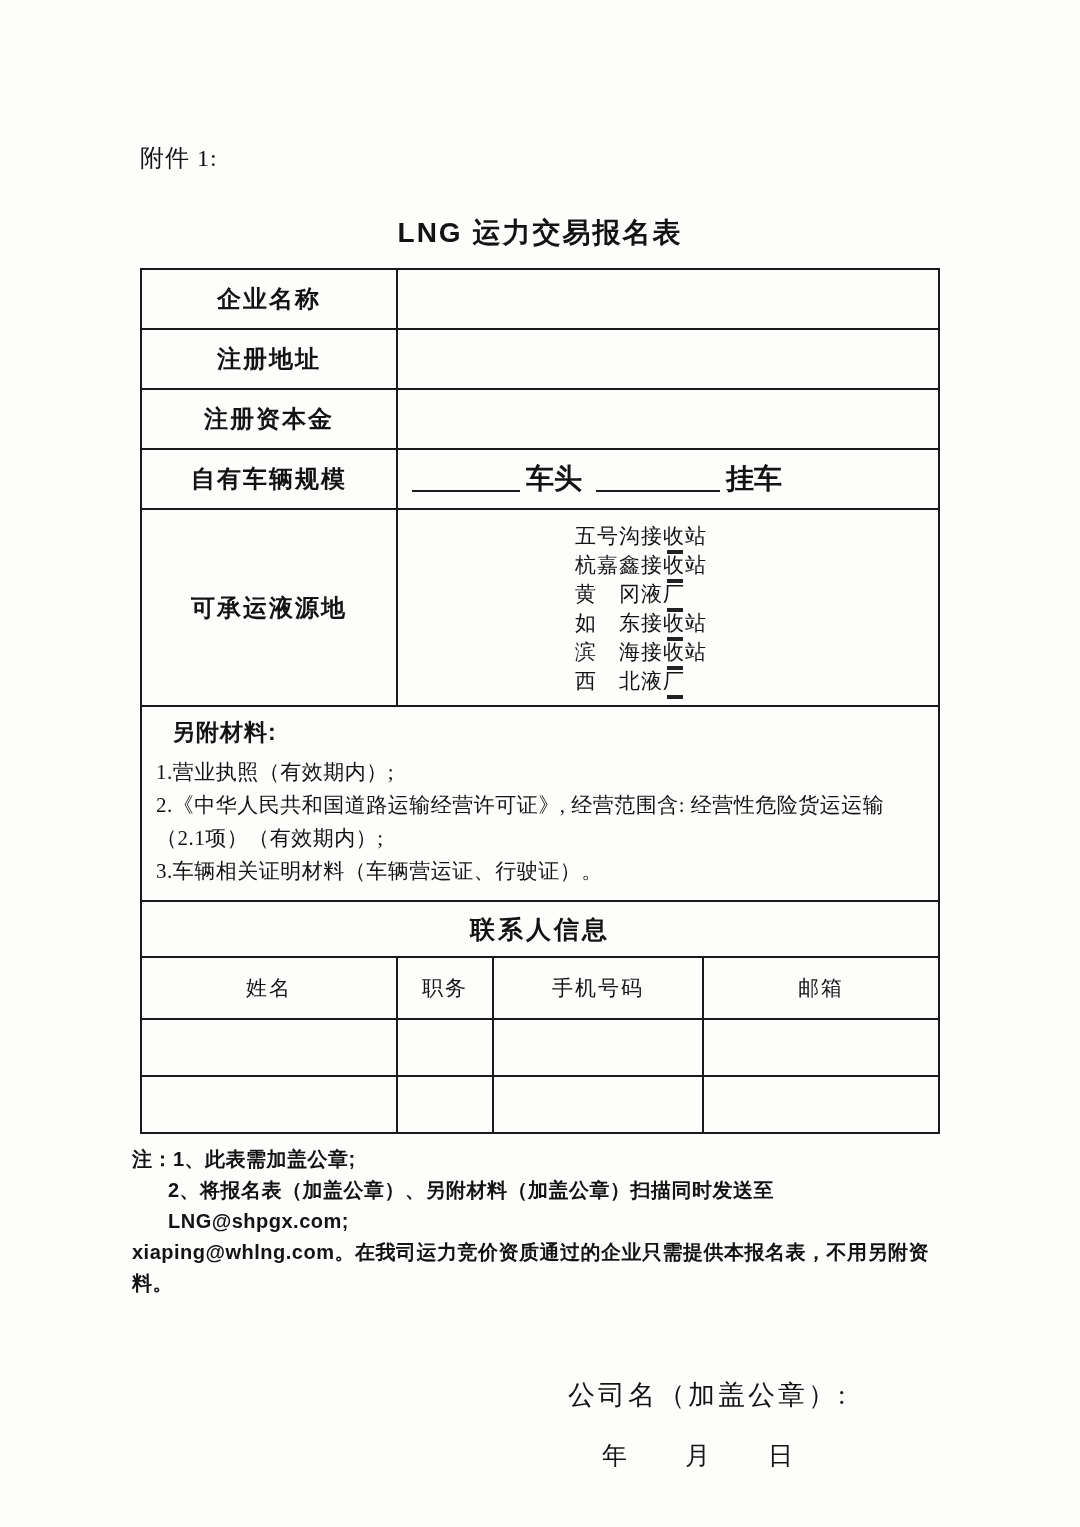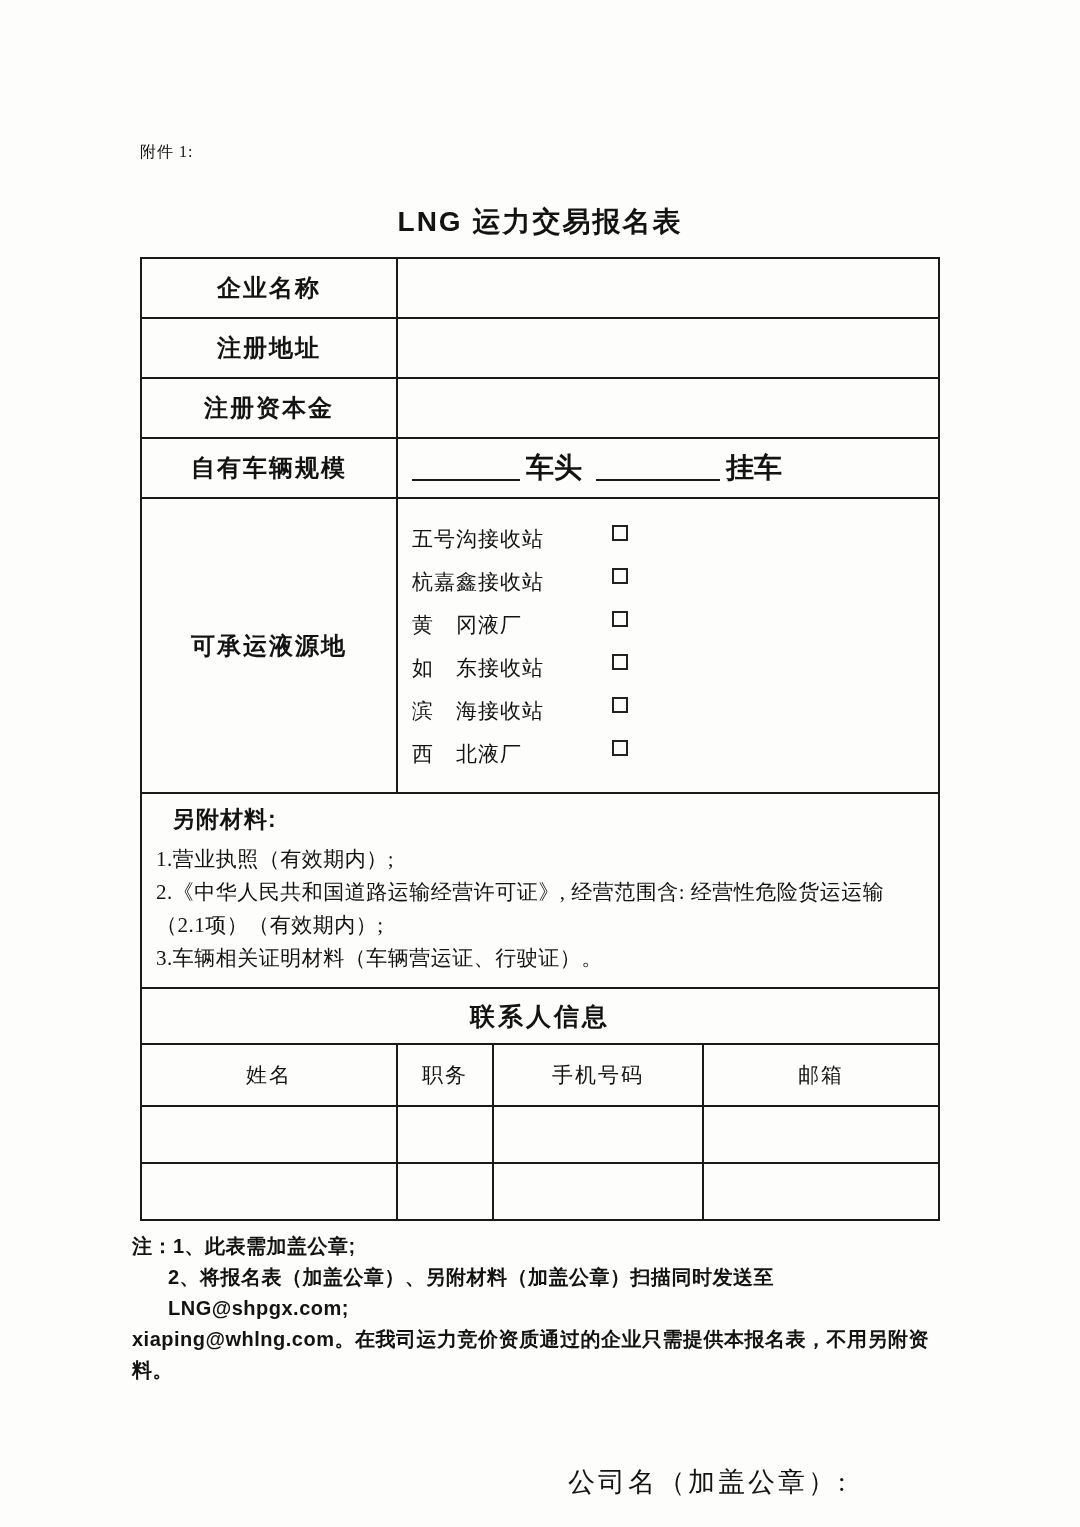--- a/index.html
+++ b/index.html
@@ -10,21 +10,21 @@
     margin:0 auto;
     background:#fdfdfc;
     font-family:"Liberation Serif", serif;
     color:#131313;
     overflow:hidden;
   }
   .content { position:absolute; left:140px; top:0; width:800px; }
 
   .attachment-label {
     margin-top:142px;
-    font-size:16px;
+    font-size:24px;
     letter-spacing:1px;
   }
   .doc-title {
     margin-top:40px;
     text-align:center;
     font-family:"Liberation Sans", sans-serif;
     font-weight:700;
     font-size:28px;
     letter-spacing:2px;
   }
@@ -56,21 +56,21 @@
   .blank-line {
     display:inline-block;
     border-bottom:2px solid #1a1a1a;
     height:26px;
   }
   .blank-1 { width:108px; margin-right:6px; }
   .blank-2 { width:124px; margin-left:14px; margin-right:6px; }
 
   
   .src-val { padding:9px 0 9px 14px; }
-  .src-row { display:flex; height:26px; margin:17px 0; }
+  .src-row { display:flex; align-items:center; height:26px; margin:3px 0;flex-direction:column; }
   .src-name { width:200px; font-size:21px; letter-spacing:1px; }
   .checkbox {
     width:16px; height:16px;
     border:2px solid #222;
     background:transparent;
   }
 
   
   .attach-cell { padding:10px 14px 12px 14px; }
   .attach-title {

